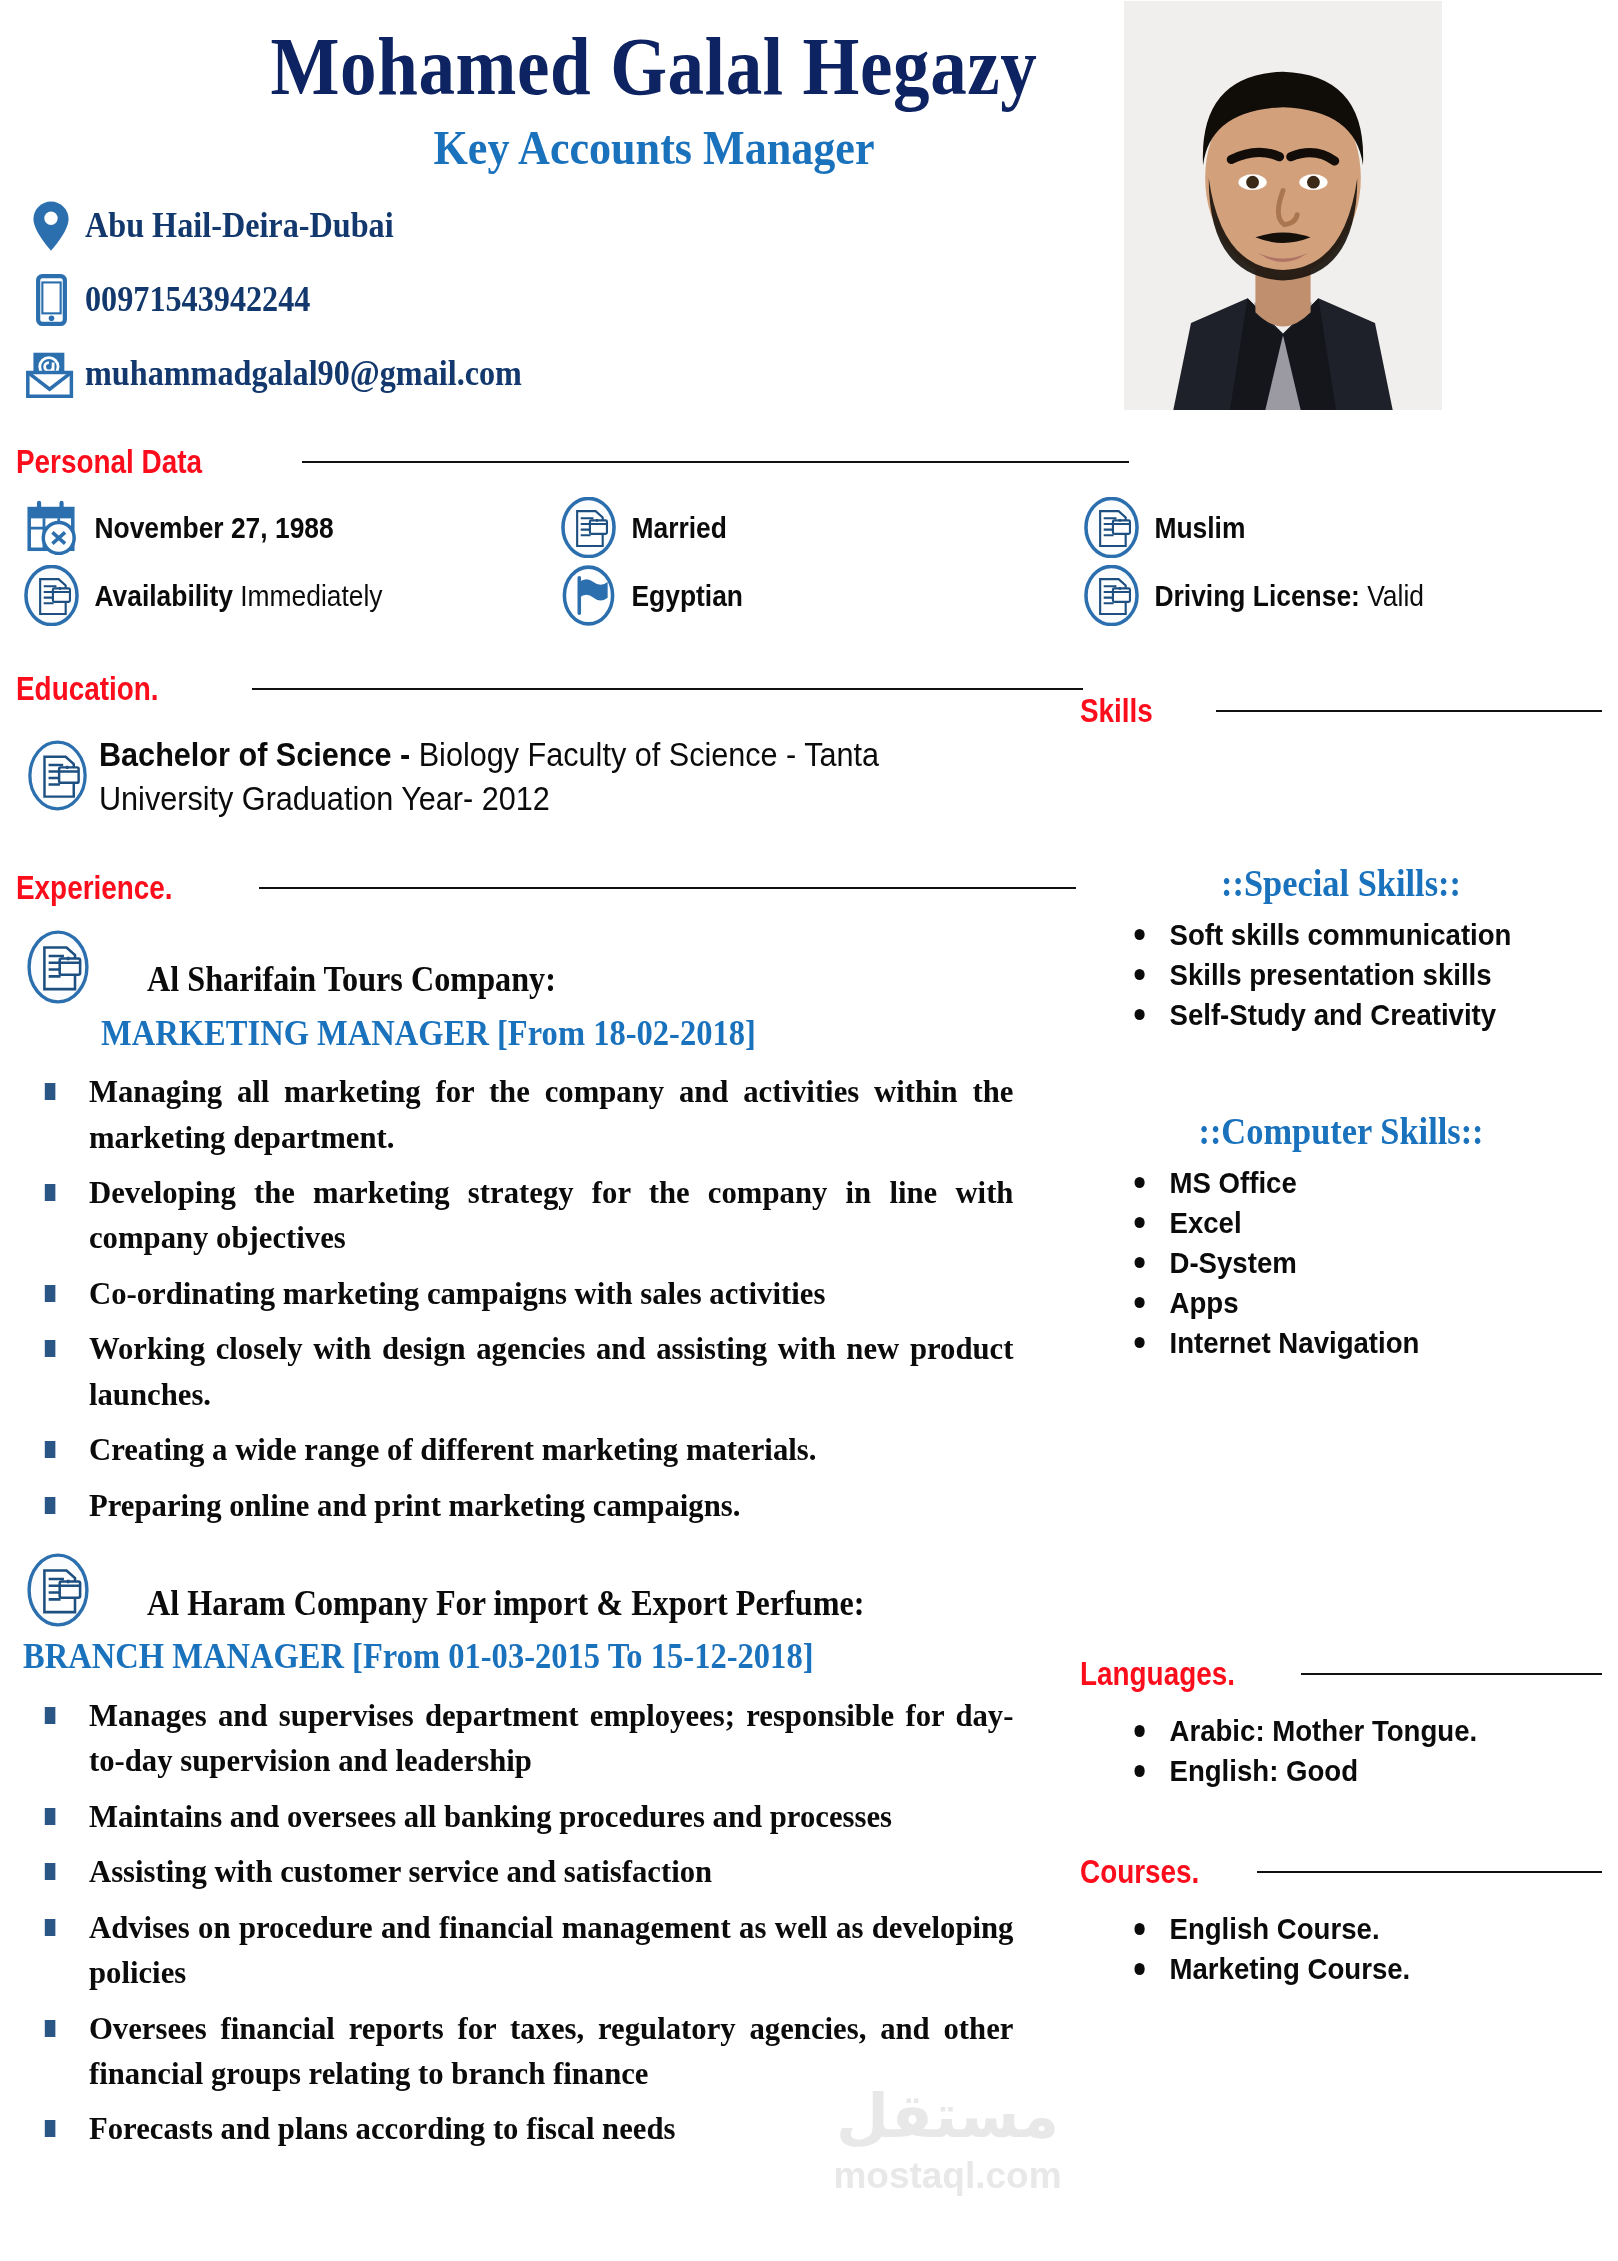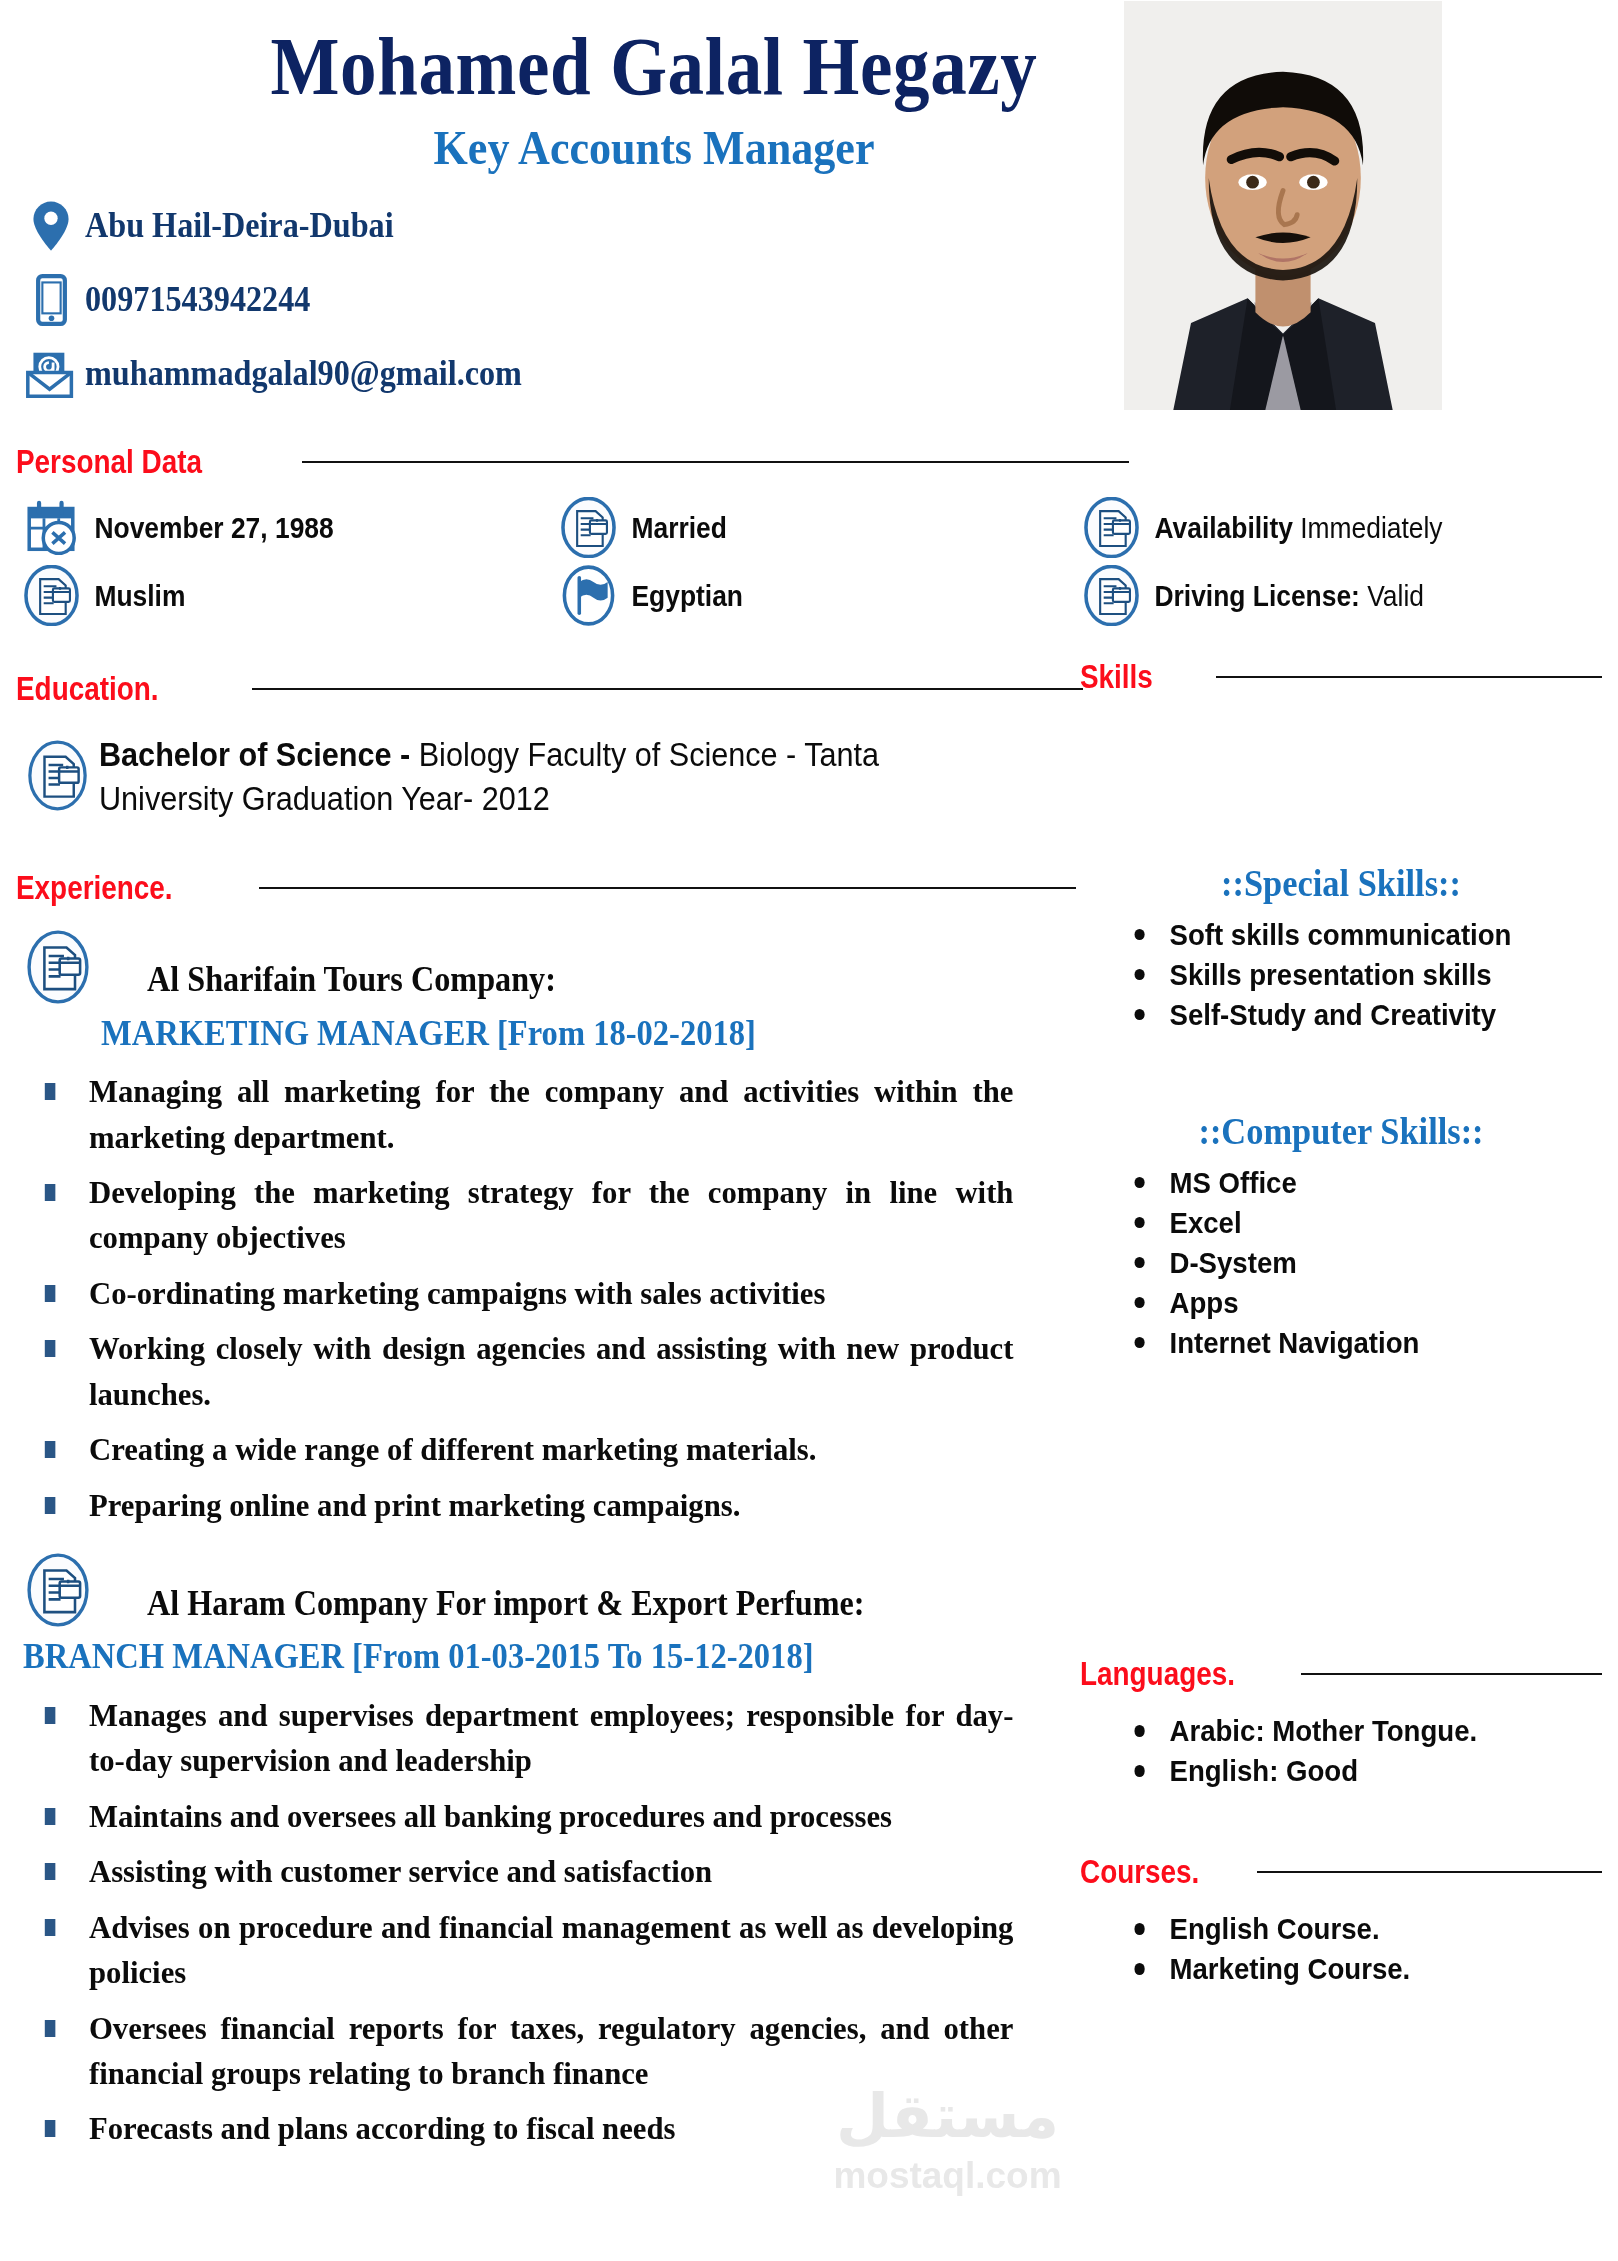--- a/index.html
+++ b/index.html
@@ -158,21 +158,21 @@
   }
   ul.duties li::before {
     content: "";
     position: absolute;
     left: 30px; top: 14px;
     width: 10.6px; height: 17px;
     background: #2a5686;
   }
 
   
-  .rightcol { position: absolute; left: 1080px; top: 657px; width: 522px; text-align: right; }
+  .rightcol { position: absolute; left: 1080px; top: 691px; width: 522px; text-align: right; }
   .skills-head .lbl { margin-right: 4.2px; }
   .skills-head .rule { margin-left: 27px; }
 
   .sub-title {
     font-family: "Liberation Serif", serif;
     font-weight: bold;
     font-size: 37px;
     color: #1a72bd;
     text-align: center;
     transform: scaleX(0.93);
@@ -334,34 +334,34 @@
       <div class="pd-cell">
         <span class="pd-ico">
           <svg width="57" height="61" viewBox="0 0 80 86">
             <ellipse cx="40" cy="43" rx="36" ry="41" fill="#fbfcfe" stroke="#2c6fae" stroke-width="5"></ellipse>
             <path d="M24 20h26l10 9v40H24z" fill="#ffffff" stroke="#1d4f80" stroke-width="3"></path>
             <path d="M29 30h18M29 38h18M29 46h18M29 54h14" stroke="#1d4f80" stroke-width="3"></path>
             <rect x="42" y="33" width="24" height="19" rx="2" fill="#ffffff" stroke="#1d4f80" stroke-width="3"></rect>
             <path d="M42 38h24M52 31v4" stroke="#1d4f80" stroke-width="3"></path>
           </svg>
         </span>
-        <span class="pd-txt"><b>Availability</b><span class="lite"> Immediately</span></span>
+        <span class="pd-txt"><b>Muslim</b><span class="lite"></span></span>
       </div>
 
       <div class="pd-cell">
         <span class="pd-ico">
           <svg width="57" height="61" viewBox="0 0 80 86">
             <ellipse cx="40" cy="43" rx="36" ry="41" fill="#fbfcfe" stroke="#2c6fae" stroke-width="5"></ellipse>
             <path d="M24 20h26l10 9v40H24z" fill="#ffffff" stroke="#1d4f80" stroke-width="3"></path>
             <path d="M29 30h18M29 38h18M29 46h18M29 54h14" stroke="#1d4f80" stroke-width="3"></path>
             <rect x="42" y="33" width="24" height="19" rx="2" fill="#ffffff" stroke="#1d4f80" stroke-width="3"></rect>
             <path d="M42 38h24M52 31v4" stroke="#1d4f80" stroke-width="3"></path>
           </svg>
         </span>
-        <span class="pd-txt"><b>Muslim</b><span class="lite"></span></span>
+        <span class="pd-txt"><b>Availability</b><span class="lite"> Immediately</span></span>
       </div>
 
       <div class="pd-cell">
         <span class="pd-ico">
           <svg width="57" height="61" viewBox="0 0 80 86">
             <ellipse cx="40" cy="43" rx="34" ry="40" fill="#ffffff" stroke="#2c6fae" stroke-width="5"></ellipse>
             <path d="M27 18v50" stroke="#2c6fae" stroke-width="5" stroke-linecap="round"></path>
             <path d="M27 24q10 -8 20 0t20 0v22q-10 8 -20 0t-20 0z" fill="#2c6fae"></path>
           </svg>
         </span>

